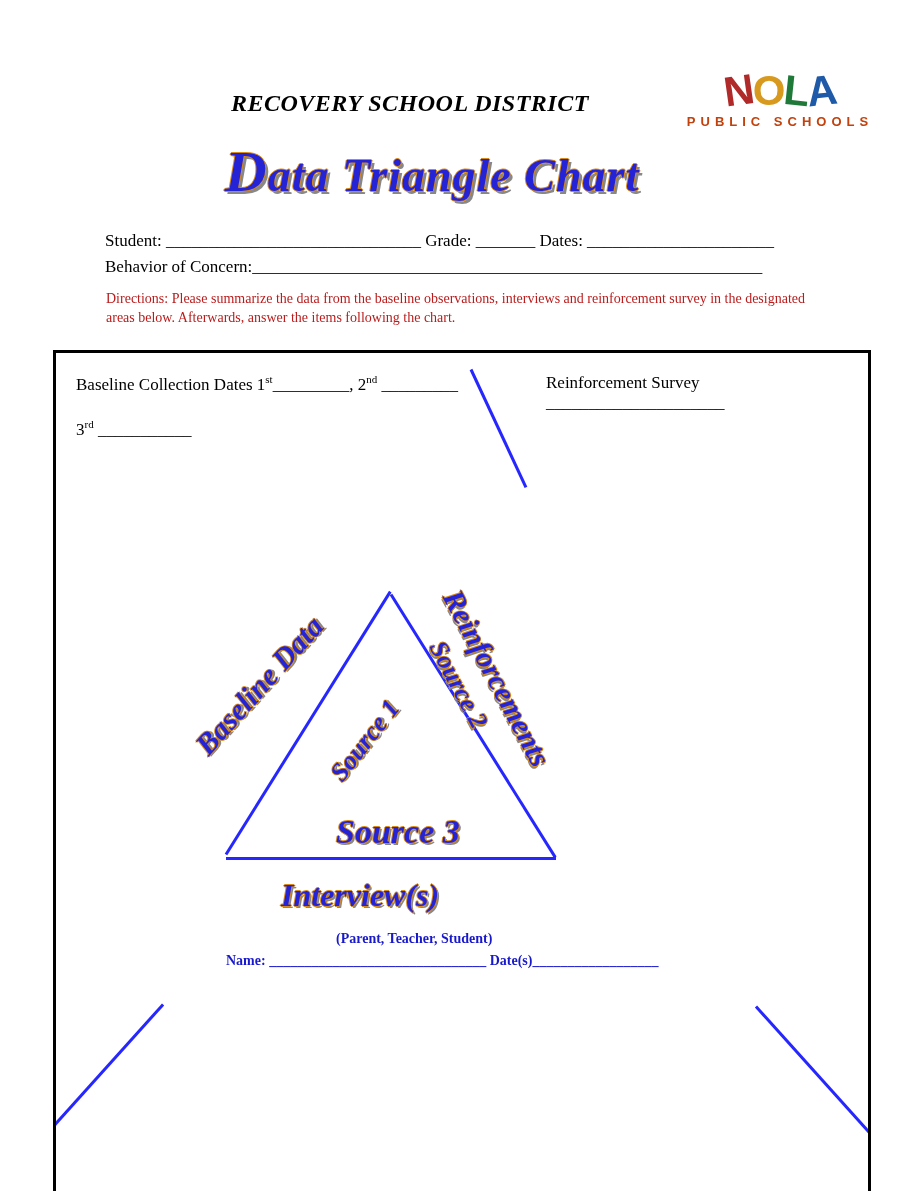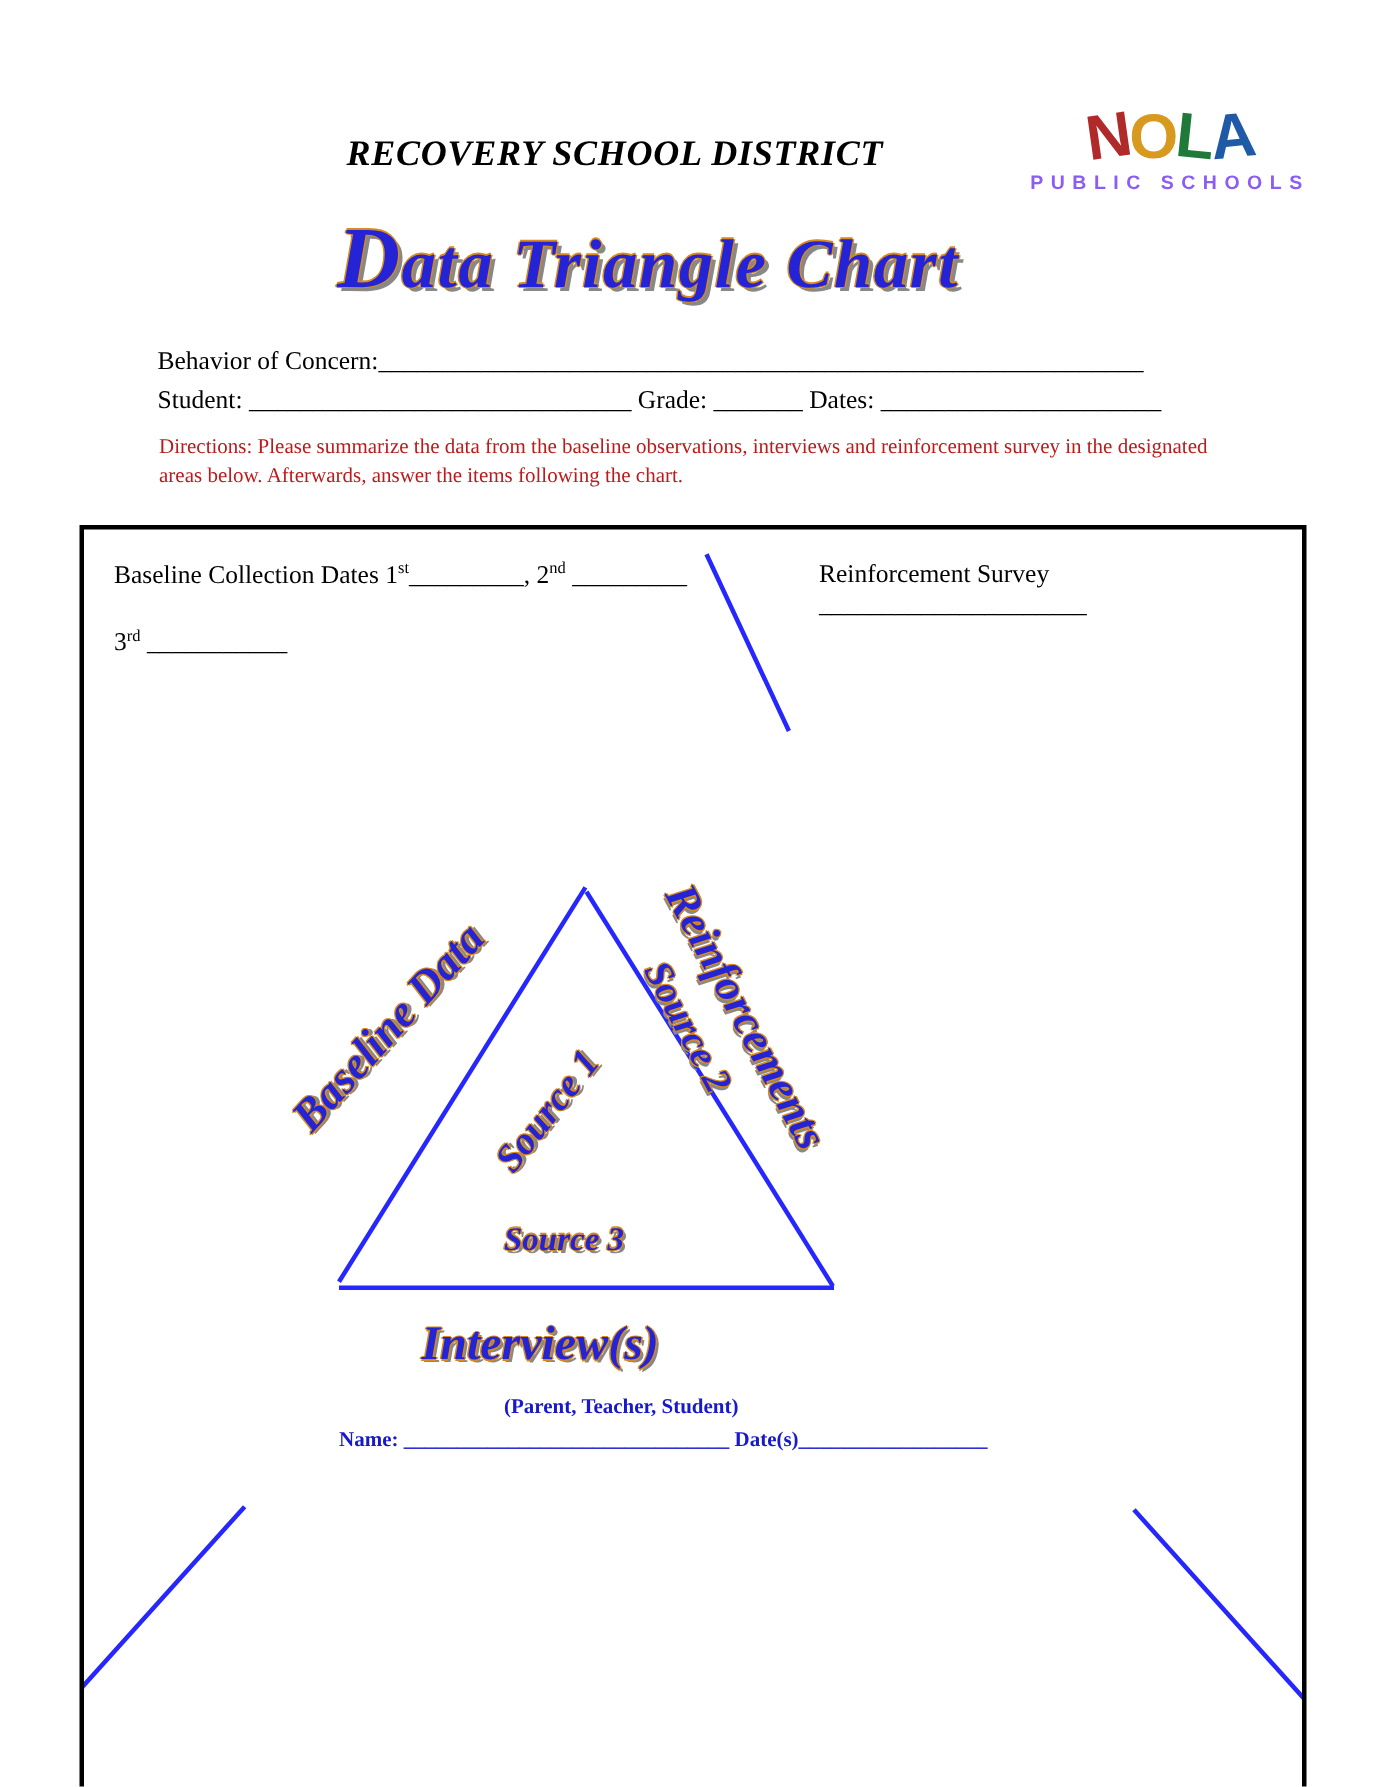--- a/index.html
+++ b/index.html
@@ -55,21 +55,21 @@
     font-size: 18px;
     color: #fff;
   }
   .logo-top .l { color: #1f7a3a; transform: rotate(6deg); display: inline-block; }
   .logo-top .a { color: #1e5aa8; transform: rotate(-6deg); display: inline-block; }
   .logo-sub {
     font-family: Arial, sans-serif;
     font-weight: 700;
     font-size: 13px;
     letter-spacing: 5px;
-    color: #8b5cf6;
+    color: #c2410c;
     margin-top: 2px;
   }
   .chart-title {
     position: absolute;
     top: 138px;
     left: 0;
     width: 864px;
     text-align: center;
     font-family: "Times New Roman", Times, serif;
     font-weight: bold;
@@ -208,21 +208,21 @@
   .source2 {
     top: 275px;
     left: 380px;
     font-size: 26px;
     transform: rotate(62deg);
     transform-origin: left center;
   }
   .source3 {
     top: 460px;
     left: 280px;
-    font-size: 22px;
+    font-size: 34px;
   }
   .subtext {
     position: absolute;
     font-family: "Times New Roman", Times, serif;
     color: #1919cc;
     font-size: 14px;
     font-weight: bold;
   }
   .parent-line {
     top: 578px;
@@ -245,24 +245,24 @@
     <div class="logo-sub">PUBLIC SCHOOLS</div>
   </div>
 </div>
 
 <div class="chart-title">
   <span class="big">D</span>ata Triangle Chart
 </div>
 
 <div class="fields">
   <div class="row">
+    <span>Student: ______________________________</span><span> Grade: _______</span><span> Dates: ______________________</span>
+  </div>
+  <div class="row">
     <span>Behavior of Concern:____________________________________________________________</span>
-  </div>
-  <div class="row">
-    <span>Student: ______________________________</span><span> Grade: _______</span><span> Dates: ______________________</span>
   </div>
 </div>
 
 <div class="directions">Directions:  Please summarize the data from the baseline observations, interviews and reinforcement survey in the designated areas below. Afterwards, answer the items following the chart.</div>
 
 <div class="chart-box">
   <div class="box-top-text">
     <div class="left-part">
       <span>Baseline Collection Dates 1</span><span class="sup">st</span><span>_________, 2</span><span class="sup">nd</span><span> _________</span>
     </div>

